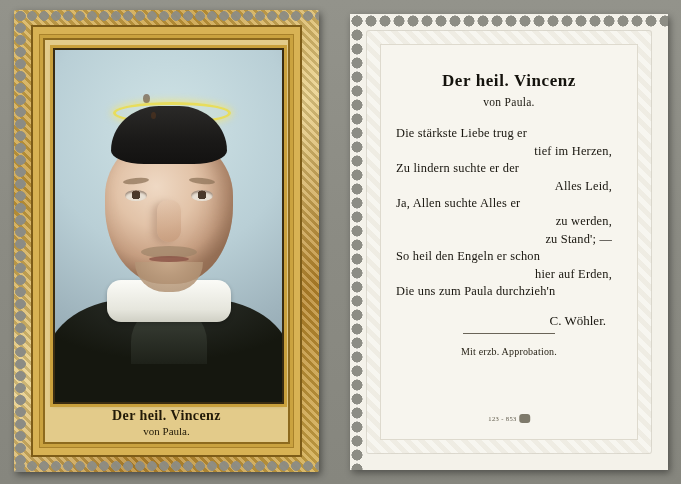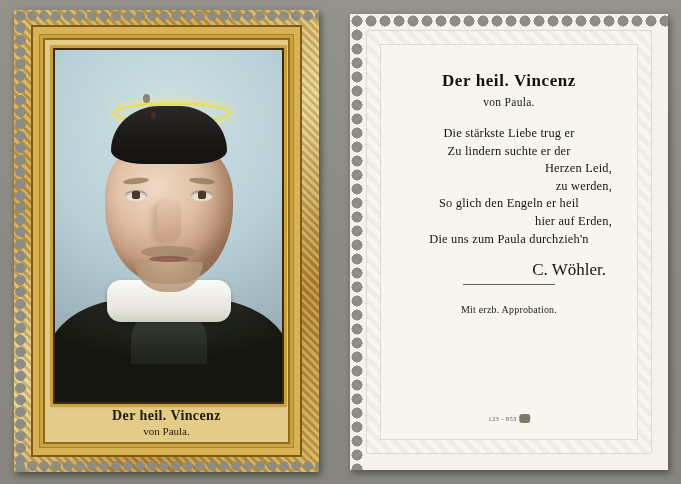--- a/index.html
+++ b/index.html
@@ -339,34 +339,34 @@
     margin-top: 17px;
     width: 226px;
     font-size: 12.4px;
     line-height: 1.42;
     color: #17140d;
     letter-spacing: 0.2px;
   }
   .poem .v {
     display: block;
   }
-  .poem .ind1 { text-align: center; }
+  .poem .ind1 { text-align: left; }
   .poem .ind2 { text-align: right; padding-right: 10px; }
   .poem .stanza-gap { height: 9px; }
   .author {
     margin-top: 12px;
     width: 226px;
     text-align: right;
-    font-size: 17px;
+    font-size: 13px;
     color: #17140d;
     padding-right: 16px;
     box-sizing: border-box;
   }
   .approb {
-    margin-top: 13px;
+    margin-top: 6px;
     font-size: 10px;
     color: #2a2519;
     border-top: 1px solid rgba(0,0,0,0.0);
     letter-spacing: 0.2px;
   }
   .approb-rule {
     width: 92px;
     height: 1px;
     background: #6a6458;
     margin-top: 4px;
@@ -436,25 +436,28 @@
     <div class="lace-white left"></div>
     <div class="lace-white right"></div>
     <div class="emboss-border"></div>
 
     <div class="text-panel">
       <div class="rtitle">Der heil. Vincenz</div>
       <div class="rsubtitle">von Paula.</div>
 
       <div class="poem">
         <span class="v ind1">Die stärkste Liebe trug er</span>
+        <span class="v ind2">tief im Herzen,</span>
         <span class="v ind1">Zu lindern suchte er der</span>
-        <span class="v ind2">Herzen Leid,</span>
+        <span class="v ind2">Alles Leid,</span>
         <span class="stanza-gap"></span>
+        <span class="v ind1">Ja, Allen suchte Alles er</span>
         <span class="v ind2">zu werden,</span>
-        <span class="v ind1">So glich den Engeln er heil</span>
+        <span class="v ind2">zu Stand'; —</span>
+        <span class="v ind1">So heil den Engeln er schon</span>
         <span class="v ind2">hier auf Erden,</span>
         <span class="v ind1">Die uns zum Paula durchzieh'n</span>
       </div>
 
       <div class="author">C. Wöhler.</div>
       <div class="approb-rule"></div>
       <div class="approb">Mit erzb. Approbation.</div>
 
       <div class="printer-mark">
         <span>123 - 853</span>

